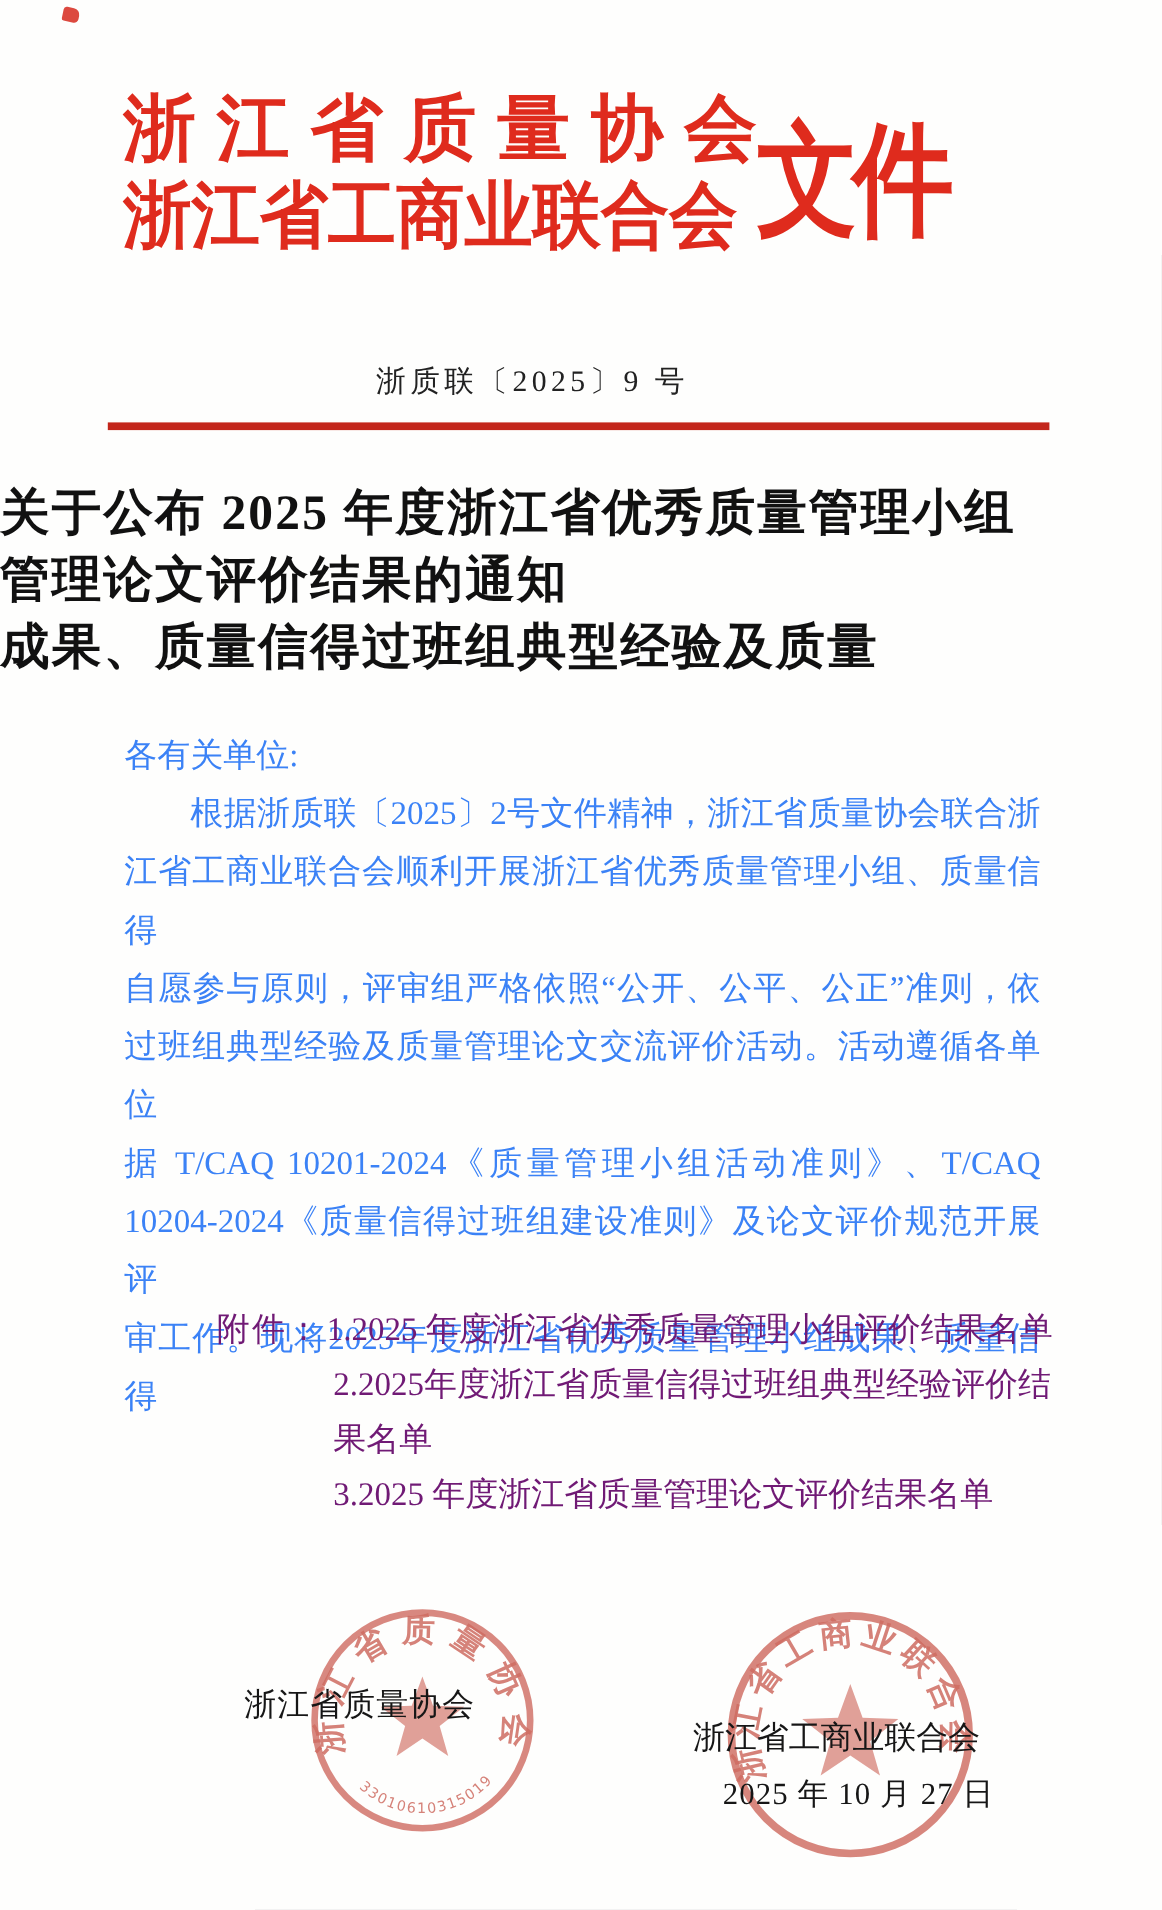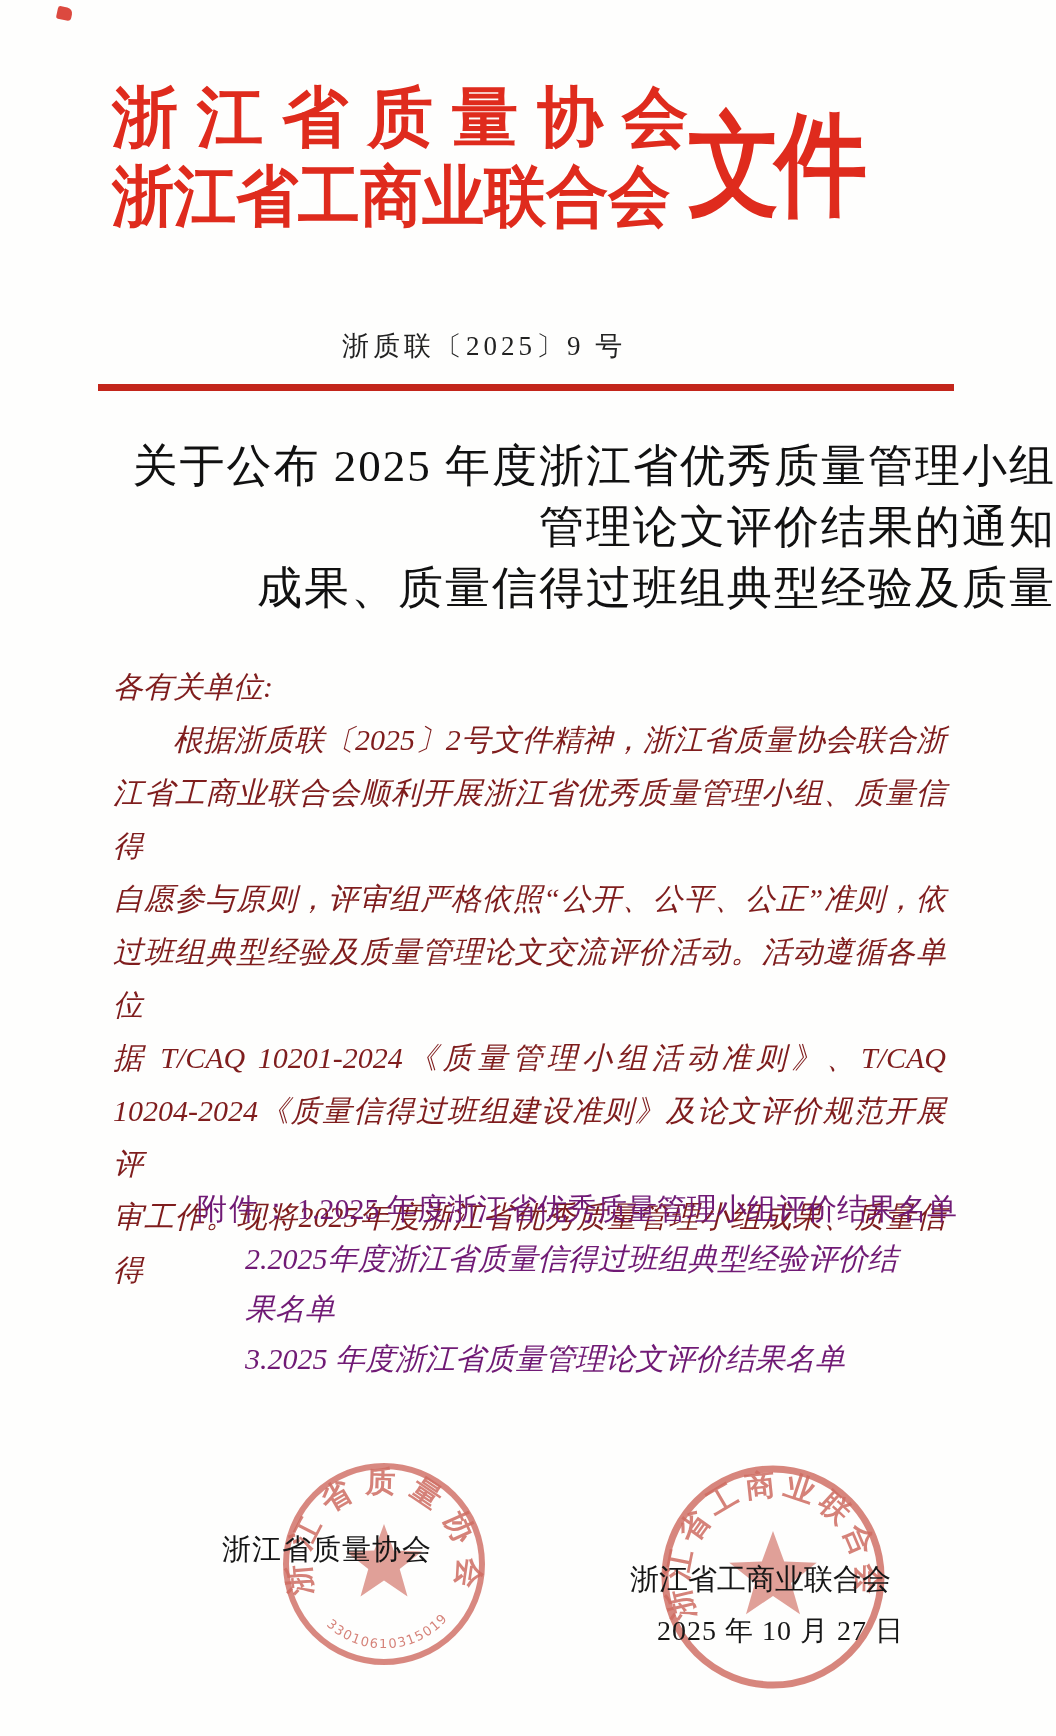--- a/index.html
+++ b/index.html
@@ -36,39 +36,39 @@
     position:absolute;left:0;top:328px;width:968px;
     text-align:center;font-size:27px;color:#222;letter-spacing:4px;
   }
   .red-rule{
     position:absolute;left:98px;top:384px;width:856px;height:7px;
     background:#c3261b;
   }
   
   .title{
     position:absolute;left:0;top:436px;width:1056px;
-    text-align:right;font-size:45px;font-weight:normal;color:#111;
+    text-align:left;font-size:45px;font-weight:bold;color:#111;
     line-height:61px;letter-spacing:2px;
   }
   
   .body-block{
     position:absolute;left:113px;top:660px;width:833px;
-    font-size:30px;color:#7f1d1d;line-height:53px;font-style:italic;
+    font-size:30px;color:#3b82f6;line-height:53px;
   }
   .salutation{text-align:left;}
   .jline{text-align:justify;text-align-last:justify;}
   .jline.indent{padding-left:60px;}
   
   .attachments{
     position:absolute;left:197px;top:1184px;width:700px;
     font-size:30px;color:#701a75;line-height:50px;
   }
   .att-first{white-space:nowrap;}
   .att-label{letter-spacing:2px;margin-right:4px;}
-  .att-cont{margin-left:48px;white-space:nowrap;font-style:italic;}
+  .att-cont{margin-left:106px;white-space:nowrap;}
   
   .sig{position:absolute;z-index:3;font-size:29px;color:#161616;white-space:nowrap;}
   .sig-left{left:222px;top:1530px;letter-spacing:1px;}
   .sig-right{left:630px;top:1560px;}
   .sig-date{left:657px;top:1612px;font-size:28px;letter-spacing:1px;}
   .seal{position:absolute;z-index:2;opacity:.88;}
   .seal-left{left:278px;top:1458px;}
   .seal-right{left:656px;top:1460px;}
 </style>
 </head>

